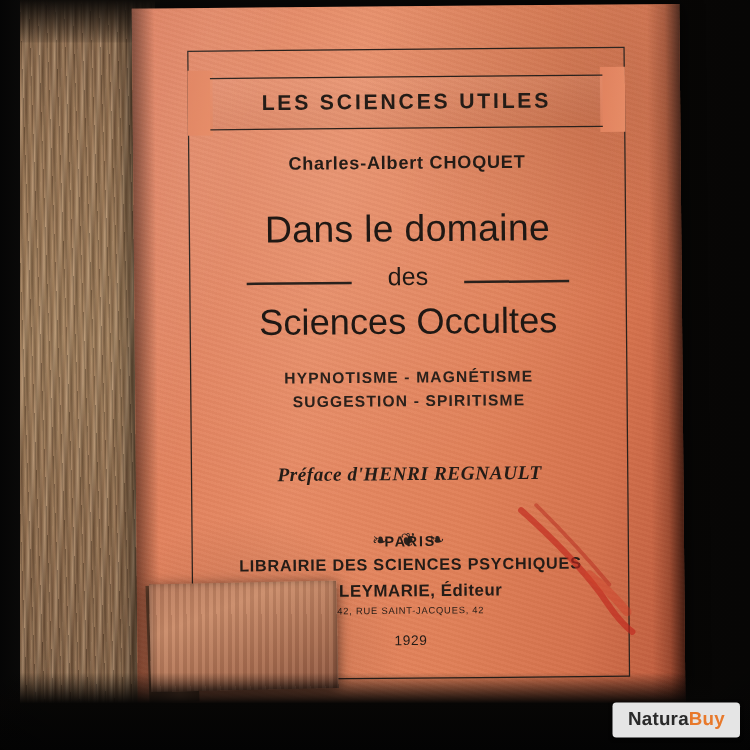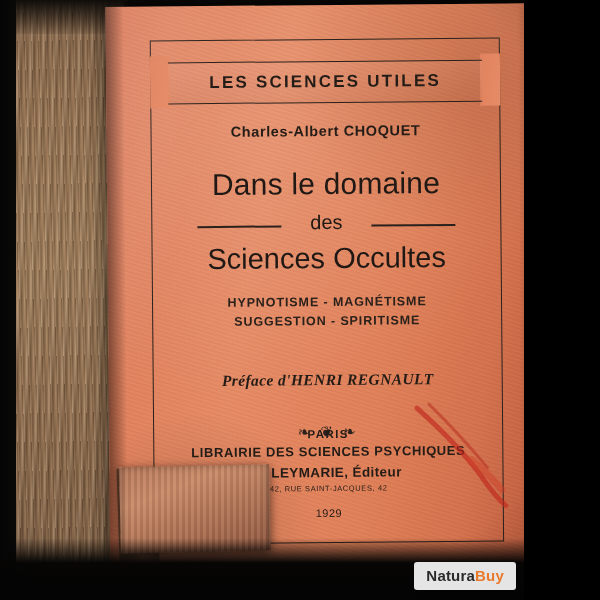--- a/index.html
+++ b/index.html
@@ -8,21 +8,21 @@
     background: #000;
   }
   body {
     width: 600px;
     height: 600px;
     overflow: hidden;
     font-family: "Liberation Sans", sans-serif;
   }
   #photo {
     position: relative;
-    width: 524px;
+    width: 600px;
     height: 600px;
     background: #0a0a0a;
     overflow: hidden;
   }
 
   
   .surround {
     position: absolute;
     inset: 0;
     background:

